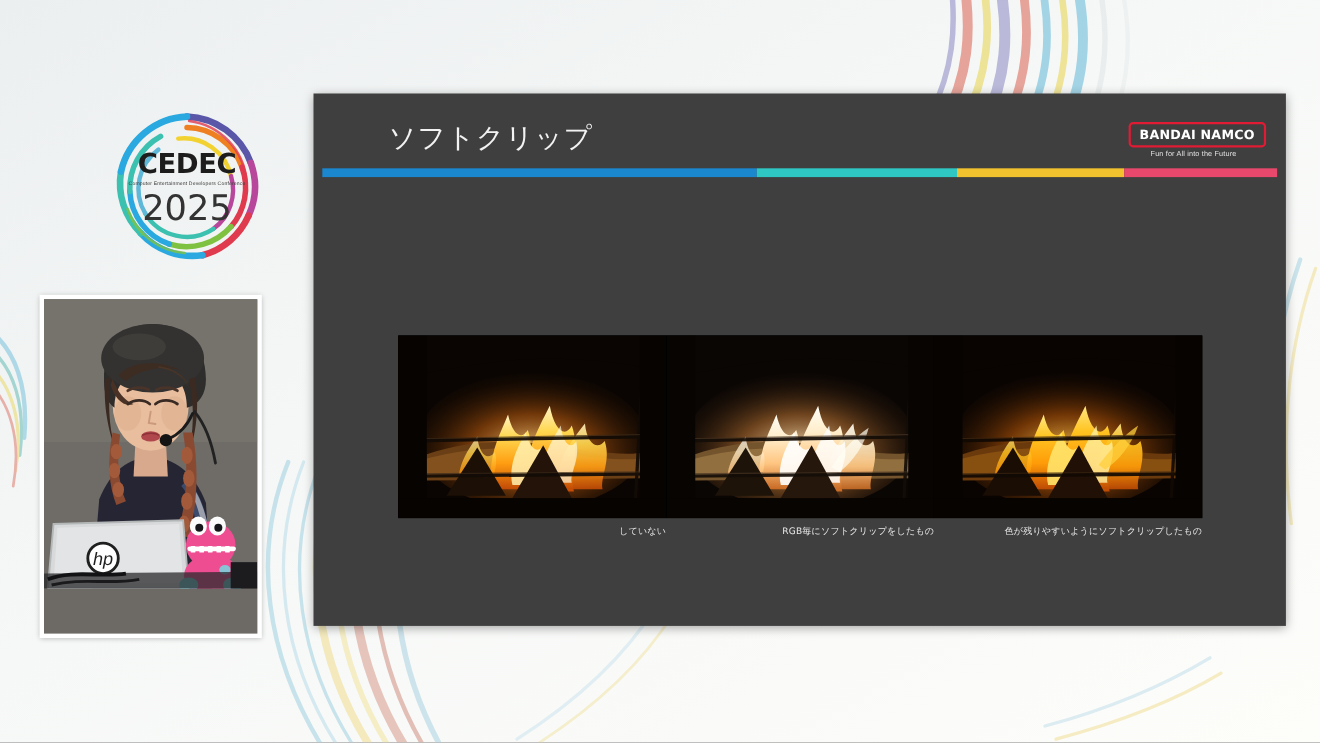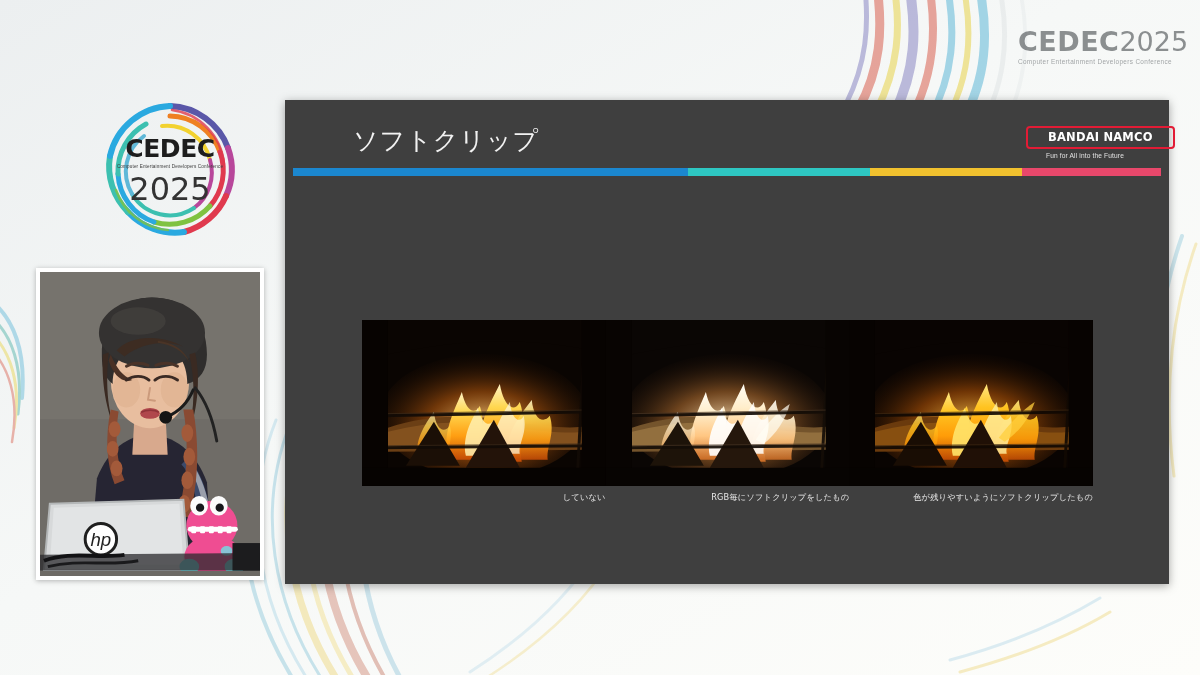--- a/index.html
+++ b/index.html
@@ -60,33 +60,33 @@
   }
   #cedec-circle-logo .lc-year {
     font-size: 32px; color: #333; letter-spacing: 0px;
     line-height: 1; margin-top: 4px;
     font-family: "DejaVu Sans", sans-serif;
   }
 
   
   #speaker-panel {
     position: absolute; left: 36px; top: 268px;
-    width: 228px; height: 312px;
+    width: 202px; height: 312px;
     background: #fff;
     padding: 4px;
     box-shadow: 0 1px 5px rgba(0,0,0,.28);
   }
   #speaker-video {
     position: relative; width: 100%; height: 100%;
     overflow: hidden; background: #6d6a65;
   }
 
   
   #slide {
-    position: absolute; left: 285px; top: 100px;
+    position: absolute; left: 285px; top: 85px;
     width: 884px; height: 484px;
     background: #3f3f3f;
     box-shadow: 0 2px 9px rgba(0,0,0,.35);
   }
   #slide-title {
     position: absolute; left: 68px; top: 24px;
     font-size: 25px; color: #f2f2f2;
     letter-spacing: 1px;
     font-family: "DejaVu Sans", sans-serif;
   }
@@ -102,21 +102,21 @@
   #accent-bar .seg.s3 { flex: 1 1 auto;  }
 
   
   #bandai-namco-logo {
     position: absolute; right: 25px; top: 26px;
     text-align: center; width: 118px;
   }
   #bn-badge {
     border: 2.2px solid #e21b35;
     border-radius: 4px;
-    padding: 2px 20px 3px;
+    padding: 2px 8px 3px;
     display: inline-block;
   }
   #bn-badge .bn-text {
     font-size: 11.5px; font-weight: bold; color: #fff;
     letter-spacing: .2px; white-space: nowrap;
     font-family: "DejaVu Sans", sans-serif;
   }
   #bn-tagline {
     font-size: 6.6px; color: #e2e2e2;
     margin-top: 3px; letter-spacing: .15px; white-space: nowrap;
@@ -215,24 +215,20 @@
       <path d="M1100,598 C1060,622 1010,644 950,660" stroke="#bcdcea" stroke-width="3"></path>
       <path d="M1110,612 C1070,636 1020,656 960,672" stroke="#f0dc8d" stroke-width="3"></path>
     </g>
 
     <g opacity=".4" fill="none" stroke-linecap="round">
       <path d="M470,672 C520,640 566,600 596,552" stroke="#bcdcea" stroke-width="3"></path>
       <path d="M486,678 C536,646 582,606 612,558" stroke="#f0dc8d" stroke-width="2.5"></path>
     </g>
   </svg>
 
-  <div id="cedec-wordmark">
-    <div class="wm-main"><span>CEDEC</span><span class="yr">2025</span></div>
-    <div class="wm-sub">Computer Entertainment Developers Conference</div>
-  </div>
 
   <div id="cedec-circle-logo">
     <svg viewBox="0 0 144 144">
       <g fill="none" stroke-linecap="round">
         <path d="M72,8 A64,64 0 0,1 130,50" stroke="#5a57a8" stroke-width="6"></path>
         <path d="M130,50 A64,64 0 0,1 128,98" stroke="#b8479b" stroke-width="6"></path>
         <path d="M128,98 A64,64 0 0,1 86,134" stroke="#e03a4e" stroke-width="6"></path>
         <path d="M86,134 A64,64 0 0,1 30,114" stroke="#2aa9e0" stroke-width="6"></path>
         <path d="M30,114 A64,64 0 0,1 12,58" stroke="#3cc0b0" stroke-width="6"></path>
         <path d="M12,58 A64,64 0 0,1 72,8" stroke="#2aa9e0" stroke-width="6"></path>

